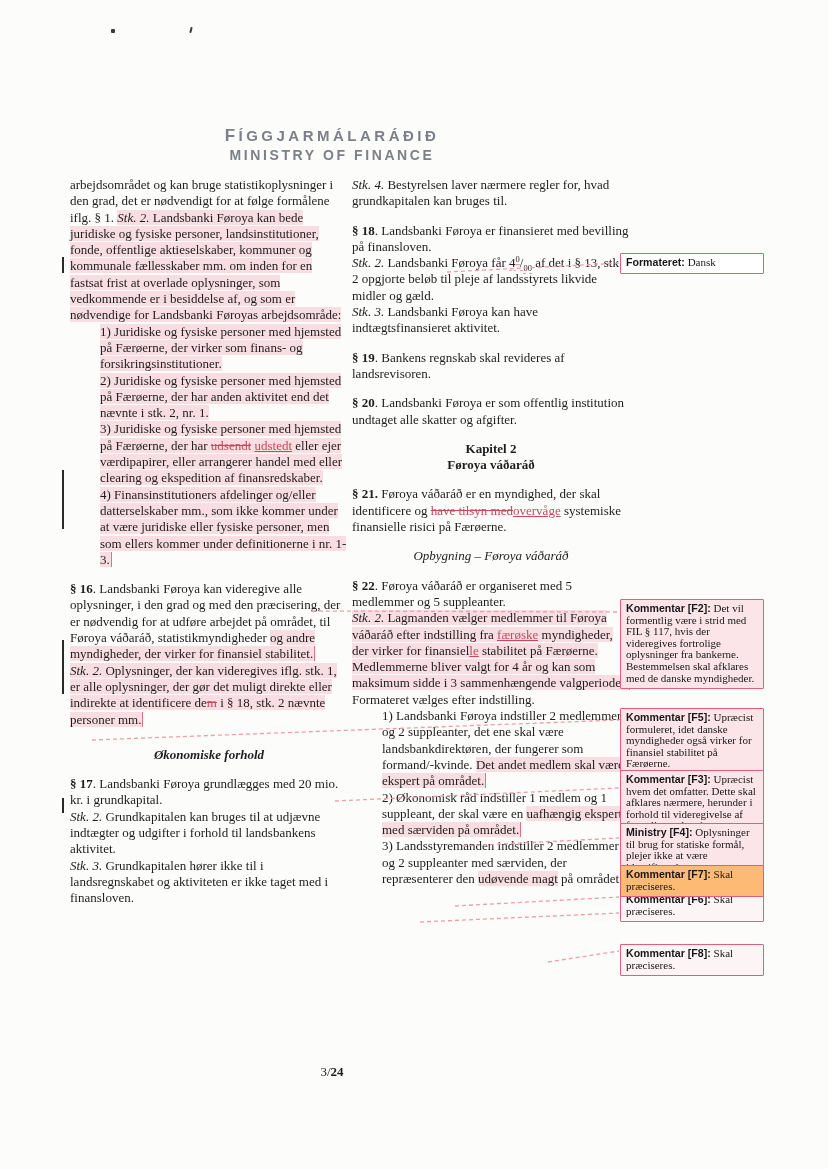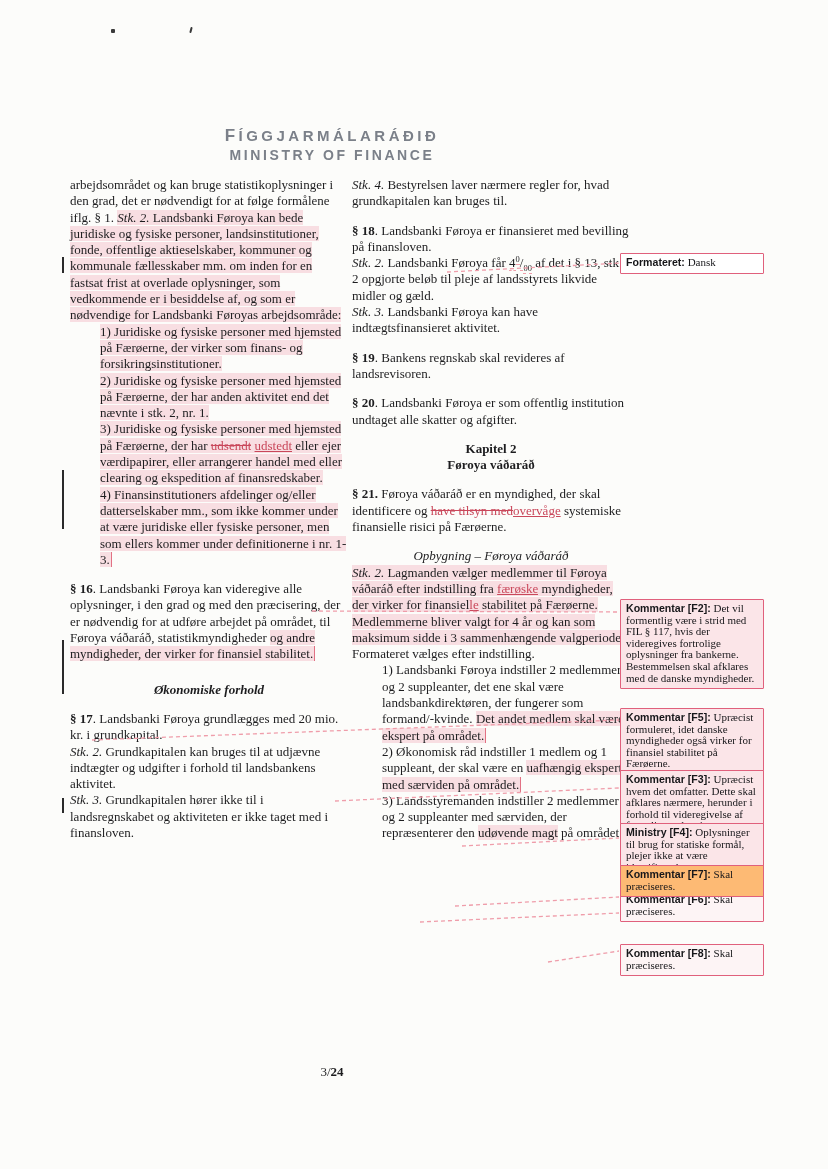--- a/index.html
+++ b/index.html
@@ -62,36 +62,38 @@
     <div class="h2">Ministry of Finance</div>
   </div>
 
   <div class="col col-left">
       <div class="block"><span>arbejdsområdet og kan bruge statistikoplysninger i den grad, det er nødvendigt for at følge formålene iflg. § 1. </span><span class="i hl">Stk. 2.</span><span class="hl"> Landsbanki Føroya kan bede juridiske og fysiske personer, landsinstitutioner, fonde, offentlige aktieselskaber, kommuner og kommunale fællesskaber mm. om inden for en fastsat frist at overlade oplysninger, som vedkommende er i besiddelse af, og som er nødvendige for Landsbanki Føroyas arbejdsområde:</span></div>
       <div class="block li"><span class="hl">1) Juridiske og fysiske personer med hjemsted på Færøerne, der virker som finans- og forsikringsinstitutioner.</span></div>
       <div class="block li"><span class="hl">2) Juridiske og fysiske personer med hjemsted på Færøerne, der har anden aktivitet end det nævnte i stk. 2, nr. 1.</span></div>
       <div class="block li"><span class="hl">3) Juridiske og fysiske personer med hjemsted på Færøerne, der har </span><span class="hl st">udsendt</span><span class="hl"> </span><span class="hl ins">udstedt</span><span class="hl"> eller ejer værdipapirer, eller arrangerer handel med eller clearing og ekspedition af finansredskaber.</span></div>
       <div class="block li"><span class="hl bar">4) Finansinstitutioners afdelinger og/eller datterselskaber mm., som ikke kommer under at være juridiske eller fysiske personer, men som ellers kommer under definitionerne i nr. 1-3.</span></div>
       <div class="block gap"><span class="b">§ 16</span><span>. Landsbanki Føroya kan videregive alle oplysninger, i den grad og med den præcisering, der er nødvendig for at udføre arbejdet på området, til Føroya váðaráð, statistikmyndigheder </span><span class="hl bar">og andre myndigheder, der virker for finansiel stabilitet.</span></div>
+      <div class="block"><span class="i hl">Stk. 2.</span><span class="hl"> Oplysninger, der kan videregives iflg. stk. 1, er alle oplysninger, der gør det muligt direkte eller indirekte at identificere de</span><span class="hl st">m</span><span class="hl bar"> i § 18, stk. 2 nævnte personer mm.</span></div>
       <div class="block center bi gap2"><span>Økonomiske forhold</span></div>
       <div class="block gap"><span class="b">§ 17</span><span>. Landsbanki Føroya grundlægges med 20 mio. kr. i grundkapital.</span></div>
       <div class="block"><span class="i">Stk. 2.</span><span> Grundkapitalen kan bruges til at udjævne indtægter og udgifter i forhold til landsbankens aktivitet.</span></div>
       <div class="block"><span class="i">Stk. 3.</span><span> Grundkapitalen hører ikke til i landsregnskabet og aktiviteten er ikke taget med i finansloven.</span></div>
     </div>
   <div class="col col-right">
       <div class="block"><span class="i">Stk. 4.</span><span> Bestyrelsen laver nærmere regler for, hvad grundkapitalen kan bruges til.</span></div>
       <div class="block gap"><span class="b">§ 18</span><span>. Landsbanki Føroya er finansieret med bevilling på finansloven.</span></div>
       <div class="block"><span class="i">Stk. 2.</span><span> Landsbanki Føroya får </span><span class="fmt">4</span><span class="sup fmt">0</span><span class="fmt">/</span><span class="sub fmt">00</span><span> af det i § 13, stk. 2 opgjorte beløb til pleje af landsstyrets likvide midler og gæld.</span></div>
       <div class="block"><span class="i">Stk. 3.</span><span> Landsbanki Føroya kan have indtægtsfinansieret aktivitet.</span></div>
       <div class="block gap"><span class="b">§ 19</span><span>. Bankens regnskab skal revideres af landsrevisoren.</span></div>
       <div class="block gap"><span class="b">§ 20</span><span>. Landsbanki Føroya er som offentlig institution undtaget alle skatter og afgifter.</span></div>
       <div class="block center b gap"><span>Kapitel 2</span></div>
       <div class="block center b"><span>Føroya váðaráð</span></div>
       <div class="block gap"><span class="b">§ 21.</span><span> Føroya váðaráð er en myndighed, der skal identificere og </span><span class="st">have tilsyn med</span><span class="ins">overvåge</span><span> systemiske finansielle risici på Færøerne.</span></div>
       <div class="block center i gap"><span>Opbygning – Føroya váðaráð</span></div>
+      <div class="block gap"><span class="b">§ 22</span><span>. Føroya váðaráð er organiseret med 5 medlemmer og 5 suppleanter.</span></div>
       <div class="block"><span class="i hl">Stk. 2.</span><span class="hl"> Lagmanden vælger medlemmer til Føroya váðaráð efter indstilling fra </span><span class="hl ins">færøske</span><span class="hl"> myndigheder, der virker for finansiel</span><span class="hl ins">le</span><span class="hl bar"> stabilitet på Færøerne. Medlemmerne bliver valgt for 4 år og kan som maksimum sidde i 3 sammenhængende valgperioder.</span></div>
       <div class="block"><span>Formateret vælges efter indstilling.</span></div>
       <div class="block li"><span>1) Landsbanki Føroya indstiller 2 medlemmer og 2 suppleanter, det ene skal være landsbankdirektøren, der fungerer som formand/-kvinde. </span><span class="hl bar">Det andet medlem skal være ekspert på området.</span></div>
       <div class="block li"><span>2) Økonomisk råd indstiller 1 medlem og 1 suppleant, der skal være en </span><span class="hl bar">uafhængig ekspert med særviden på området.</span></div>
       <div class="block li"><span>3) Landsstyremanden indstiller 2 medlemmer og 2 suppleanter med særviden, der repræsenterer den </span><span class="hl">udøvende magt</span><span> på området.</span></div>
     </div>
 
   <div id="comments-layer">
       <div class="comment" style="top: 253px; background: rgb(255, 255, 255);"><span class="cb-label">Formateret:</span><span class="cb-text"> Dansk</span></div>
       <div class="comment" style="top: 599px; background: rgb(251, 229, 232);"><span class="cb-label">Kommentar [F2]:</span><span class="cb-text"> Det vil formentlig være i strid med FIL § 117, hvis der videregives fortrolige oplysninger fra bankerne. Bestemmelsen skal afklares med de danske myndigheder.</span></div>

